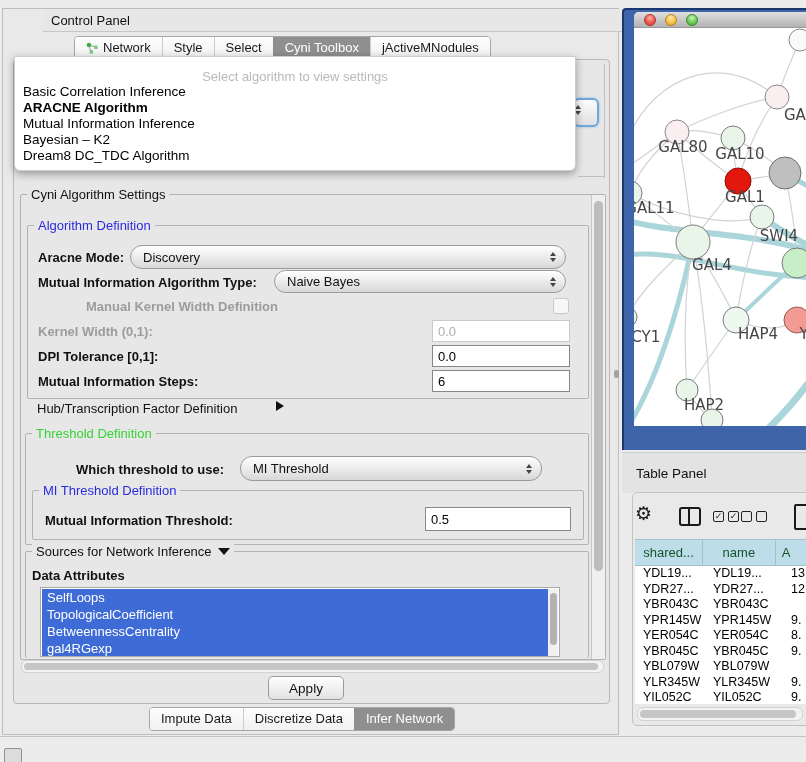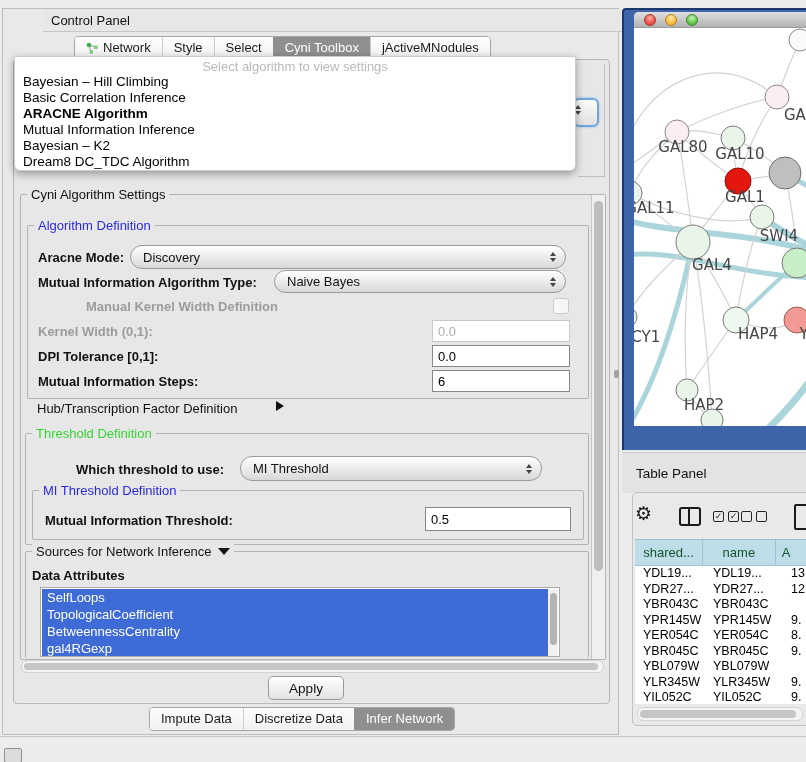--- a/index.html
+++ b/index.html
@@ -36,21 +36,21 @@
   
   #bx-vline{left:604px;top:64px;width:1px;height:114px;background:#bfbfbf;z-index:4;}
   #bx-hline{left:578px;top:176px;width:27px;height:1px;background:#bfbfbf;z-index:4;}
   #bx-combo-btn{left:573px;top:98px;width:22px;height:25px;border:2px solid #6fa7dc;
     border-radius:6px;background:linear-gradient(#fcfcfc,#e0e0e0);
     box-shadow:0 0 3px #8fc2ea;z-index:5;}
 
   
   #algo-popup{left:14px;top:56px;width:562px;height:115px;background:#fff;
     border:1px solid #cdcdcd;border-radius:0 0 6px 6px;
-    box-shadow:0 3px 9px rgba(0,0,0,.35);z-index:50;padding-top:2px;box-sizing:border-box;}
+    box-shadow:0 3px 9px rgba(0,0,0,.35);z-index:50;padding-top:12px;box-sizing:border-box;}
   #popup-header{height:15px;line-height:15px;text-align:center;color:#b9b9b9;font-size:13px;}
   .popup-item{height:16px;line-height:16px;padding-left:8px;font-size:13.5px;color:#000;white-space:nowrap;}
   .popup-item.bold{font-weight:bold;}
 
   
   .gbox{position:absolute;border:1px solid #b3b3b3;border-radius:2px;}
   .gtitle{position:absolute;top:-8px;left:6px;background:#e7e7e7;padding:0 4px;
     font-size:13px;white-space:nowrap;}
   .gtitle.blue{color:#2a2ae0;}
   .gtitle.green{color:#35d435;}
@@ -294,21 +294,20 @@
 <div id="bx-combo-btn" class="abs">
   <span class="spin" style="margin:5px auto;">
       <i class="up"></i>
       <i class="dn"></i>
     </span>
 </div>
 
 <div id="algo-popup" class="abs">
   <div id="popup-header">Select algorithm to view settings</div>
   <div id="popup-list">
-      <div class="popup-item">Bayesian – Hill Climbing</div>
       <div class="popup-item">Basic Correlation Inference</div>
       <div class="popup-item bold">ARACNE Algorithm</div>
       <div class="popup-item">Mutual Information Inference</div>
       <div class="popup-item">Bayesian – K2</div>
       <div class="popup-item">Dream8 DC_TDC Algorithm</div>
     </div>
 </div>
 
 <div id="net-frame" class="abs">
   <div id="mac-window" class="abs">

